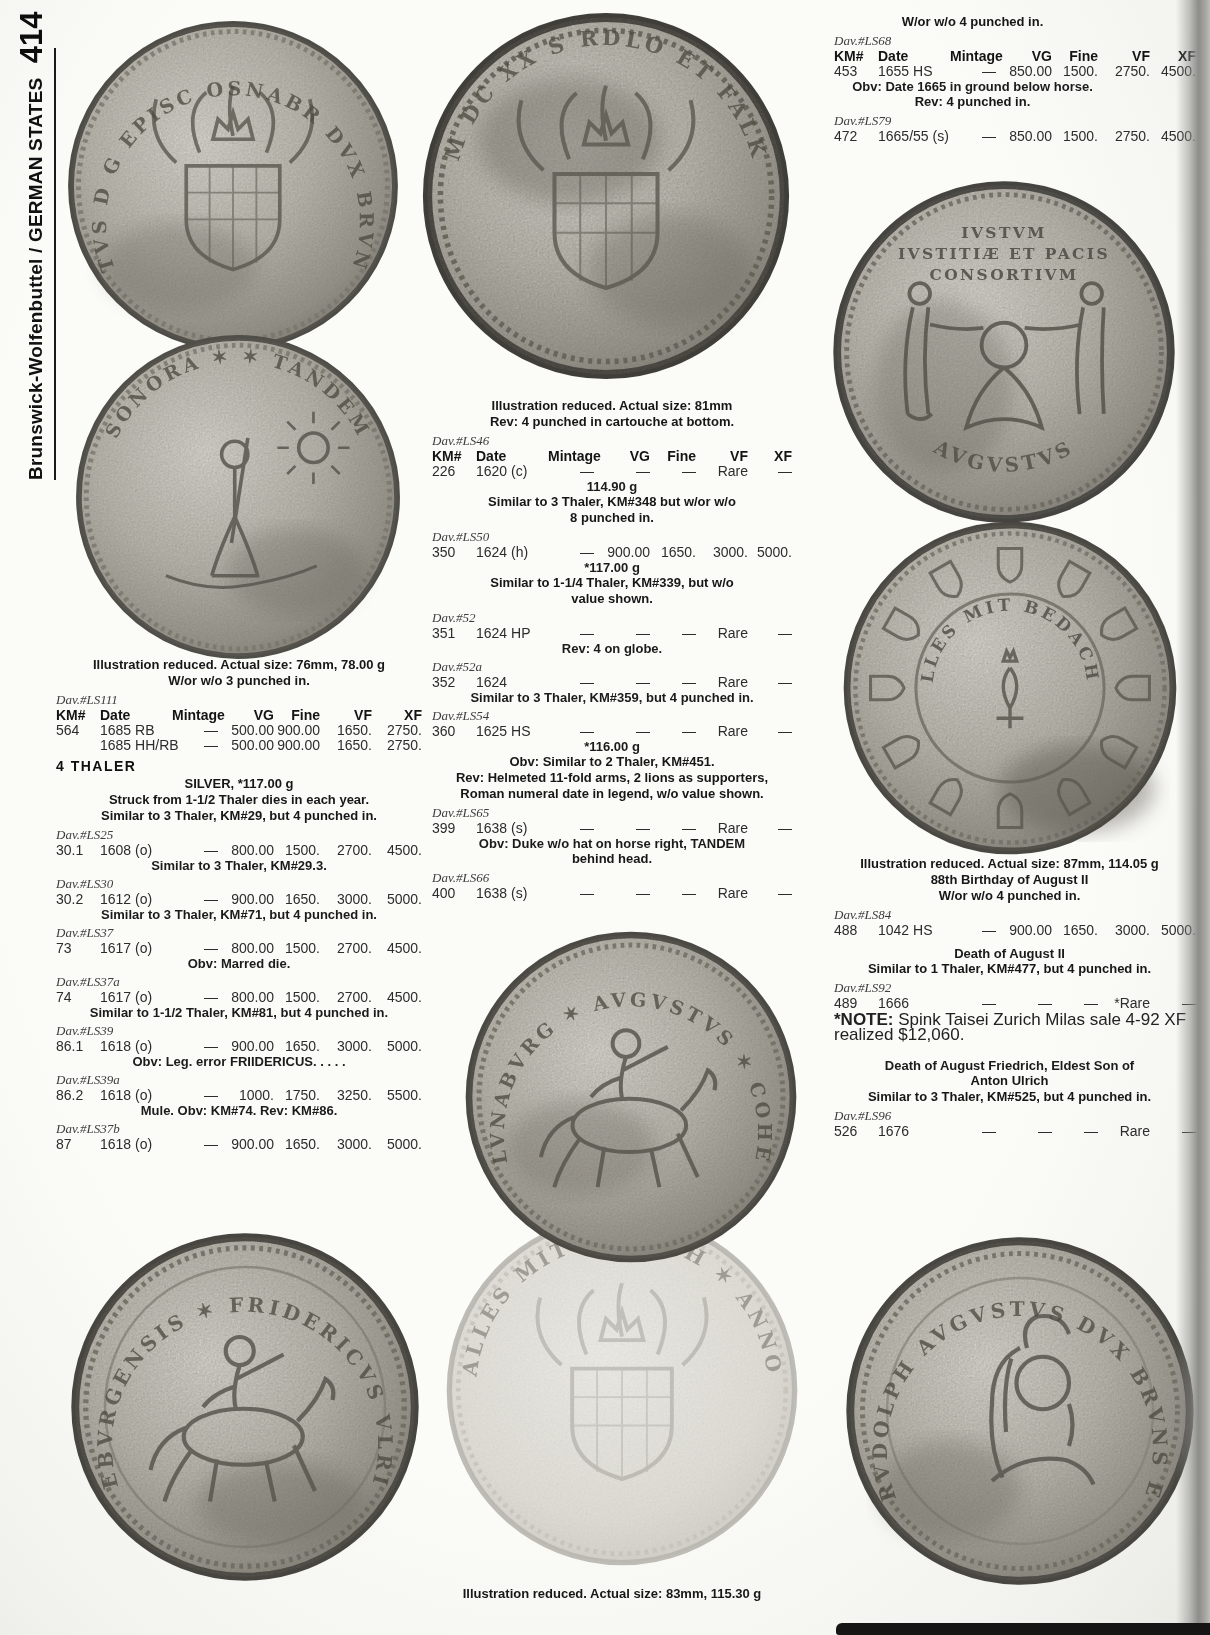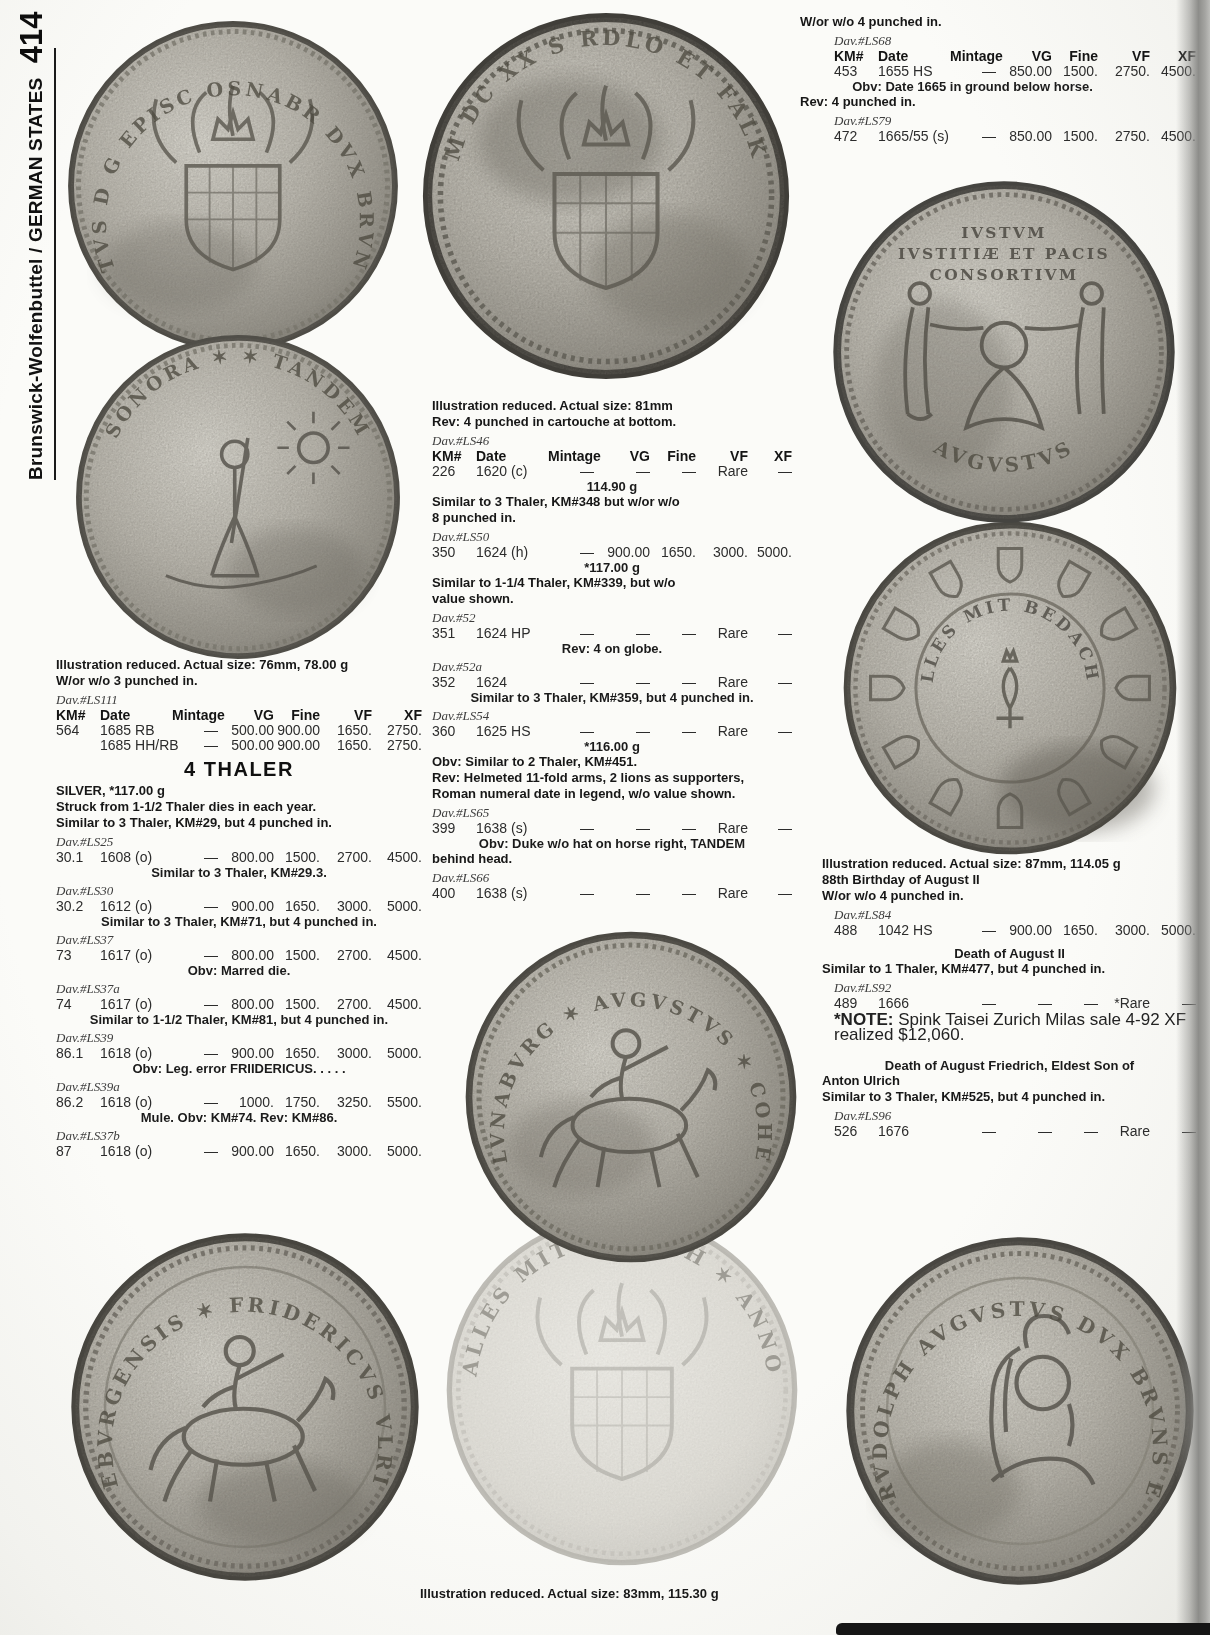--- a/index.html
+++ b/index.html
@@ -6,23 +6,23 @@
   .page{position:relative;width:1210px;height:1635px;background:radial-gradient(ellipse at 45% 40%, #fbfbf8 60%, #f2f2ee 85%, #e9e9e4 100%);
         font-family:"Liberation Sans", sans-serif;color:#1c1c1c;overflow:hidden;}
   .right-edge{position:absolute;right:0;top:0;width:34px;height:100%;z-index:6;
         background:linear-gradient(to right, rgba(130,130,128,0) 0%, rgba(135,135,132,.5) 40%, #8d8d8a 66%, #a5a5a2 86%, #bdbdba 100%);}
   .bottom-bar{position:absolute;left:836px;top:1623px;width:374px;height:12px;background:#151515;border-radius:6px 0 0 3px;z-index:7;}
   .sidebar{position:absolute;left:14px;top:480px;width:432px;transform:rotate(-90deg);transform-origin:0 0;
         white-space:nowrap;border-bottom:2px solid #1a1a1a;padding-bottom:4px;z-index:4;}
   .sb-title{font-size:19px;font-weight:bold;letter-spacing:.2px;color:#111;}
   .sb-num{font-size:31px;font-weight:bold;margin-left:10px;color:#0d0d0d;}
   .blk{position:absolute;z-index:3;}
-  .cap{font-weight:bold;font-size:13px;text-align:left;line-height:16px;color:#171717;margin:0;}
+  .cap{font-weight:bold;font-size:13px;text-align:center;line-height:16px;color:#171717;margin:0;}
   .note{font-weight:bold;font-size:13px;text-align:center;line-height:15px;color:#1b1b1b;margin:0 0 3px;}
-  .h1{font-weight:bold;font-size:20px;text-align:center;letter-spacing:1.5px;color:#101010;margin:5px 0 2px;}
+  .h1{font-weight:bold;font-size:14px;letter-spacing:1.5px;color:#101010;margin:5px 0 2px;}
   .dav{font-family:Liberation Serif, serif;font-style:italic;font-size:13px;color:#3d3d3d;margin:4px 0 1px;line-height:14px;}
   .trow{display:grid;grid-template-columns:44px 72px 46px 56px 46px 52px 1fr;font-size:14px;color:#2c2c2c;line-height:15px;}
   .trow span{white-space:nowrap;}
   .trow span:nth-child(n+3){text-align:right;}
   .thead{font-weight:bold;color:#141414;}
   .tbl{margin-left:34px;width:362px;}
   .tbl2{margin-left:12px;width:362px;}
   .notep{font-size:17px;line-height:15px;color:#222;margin:1px 0 0 0;text-align:left;}.gap8{height:8px}
   .coin{position:absolute;z-index:1;}
   .coin svg{width:100%;height:100%;display:block;}
@@ -454,21 +454,21 @@
         <span>400</span>
         <span>1638 (s)</span>
         <span>—</span>
         <span>—</span>
         <span>—</span>
         <span>Rare</span>
         <span>—</span>
       </div>
   </div>
 
-  <div class="blk" style="left:420px;top:1586px;width:360px;">
+  <div class="blk" style="left:432px;top:1586px;width:360px;">
     <p class="cap">Illustration reduced. Actual size: 83mm, 115.30 g</p>
   </div>
 
   <div class="blk" style="left:800px;top:14px;width:345px;">
     <p class="cap">W/or w/o 4 punched in.</p>
     <div class="tbl">
       <div class="dav">Dav.#LS68</div>
       <div class="trow thead">
         <span>KM#</span>
           <span>Date</span>

